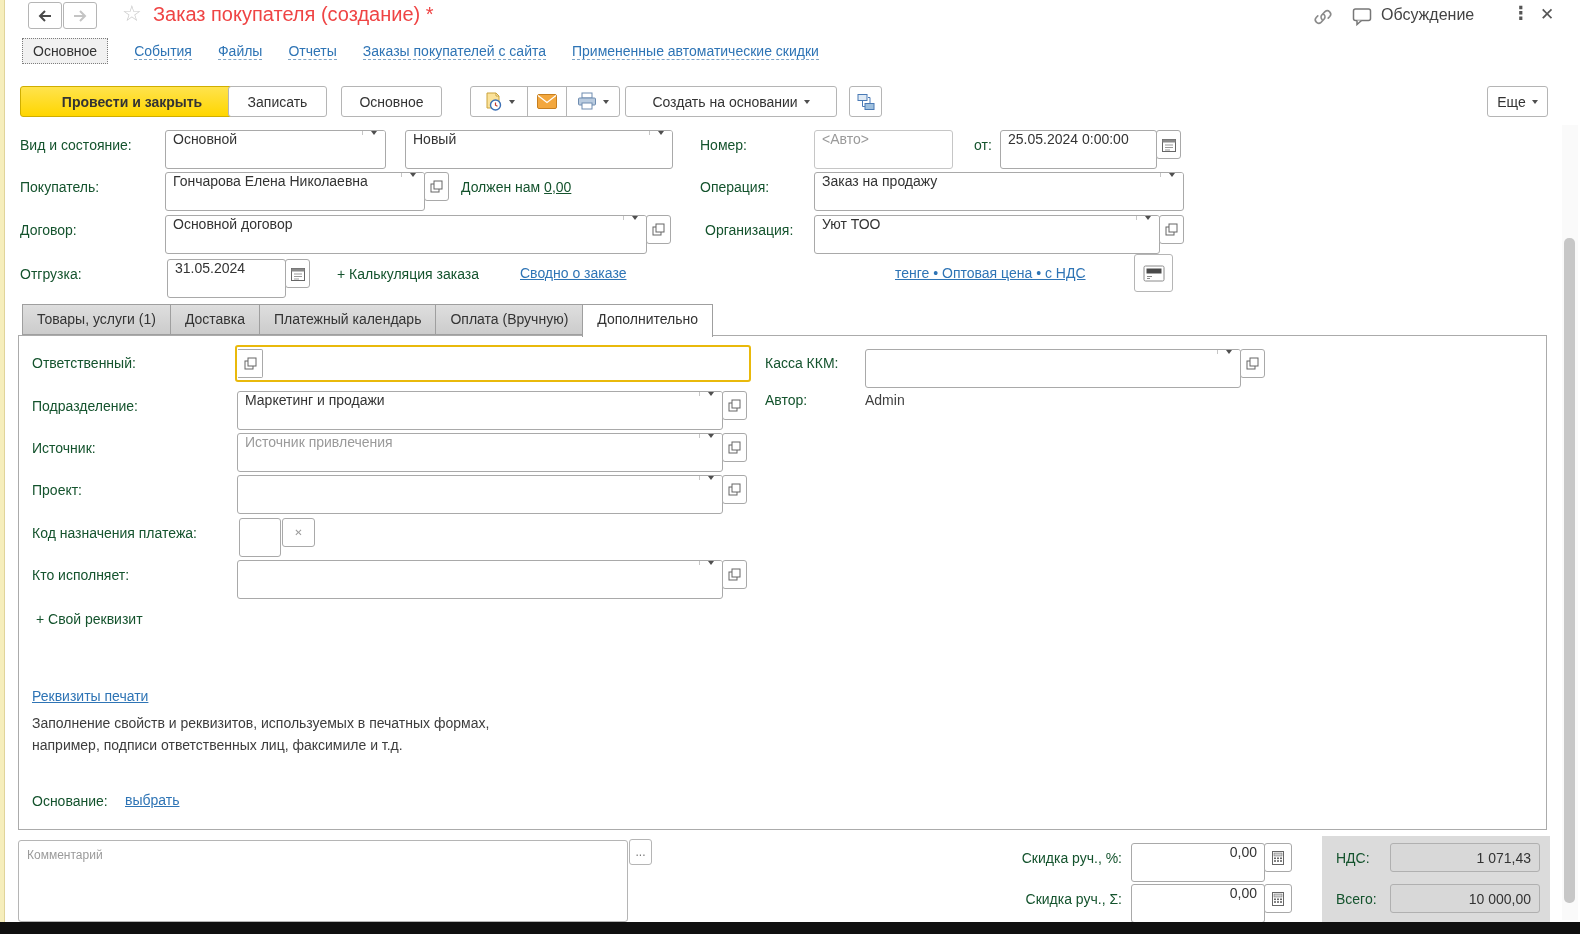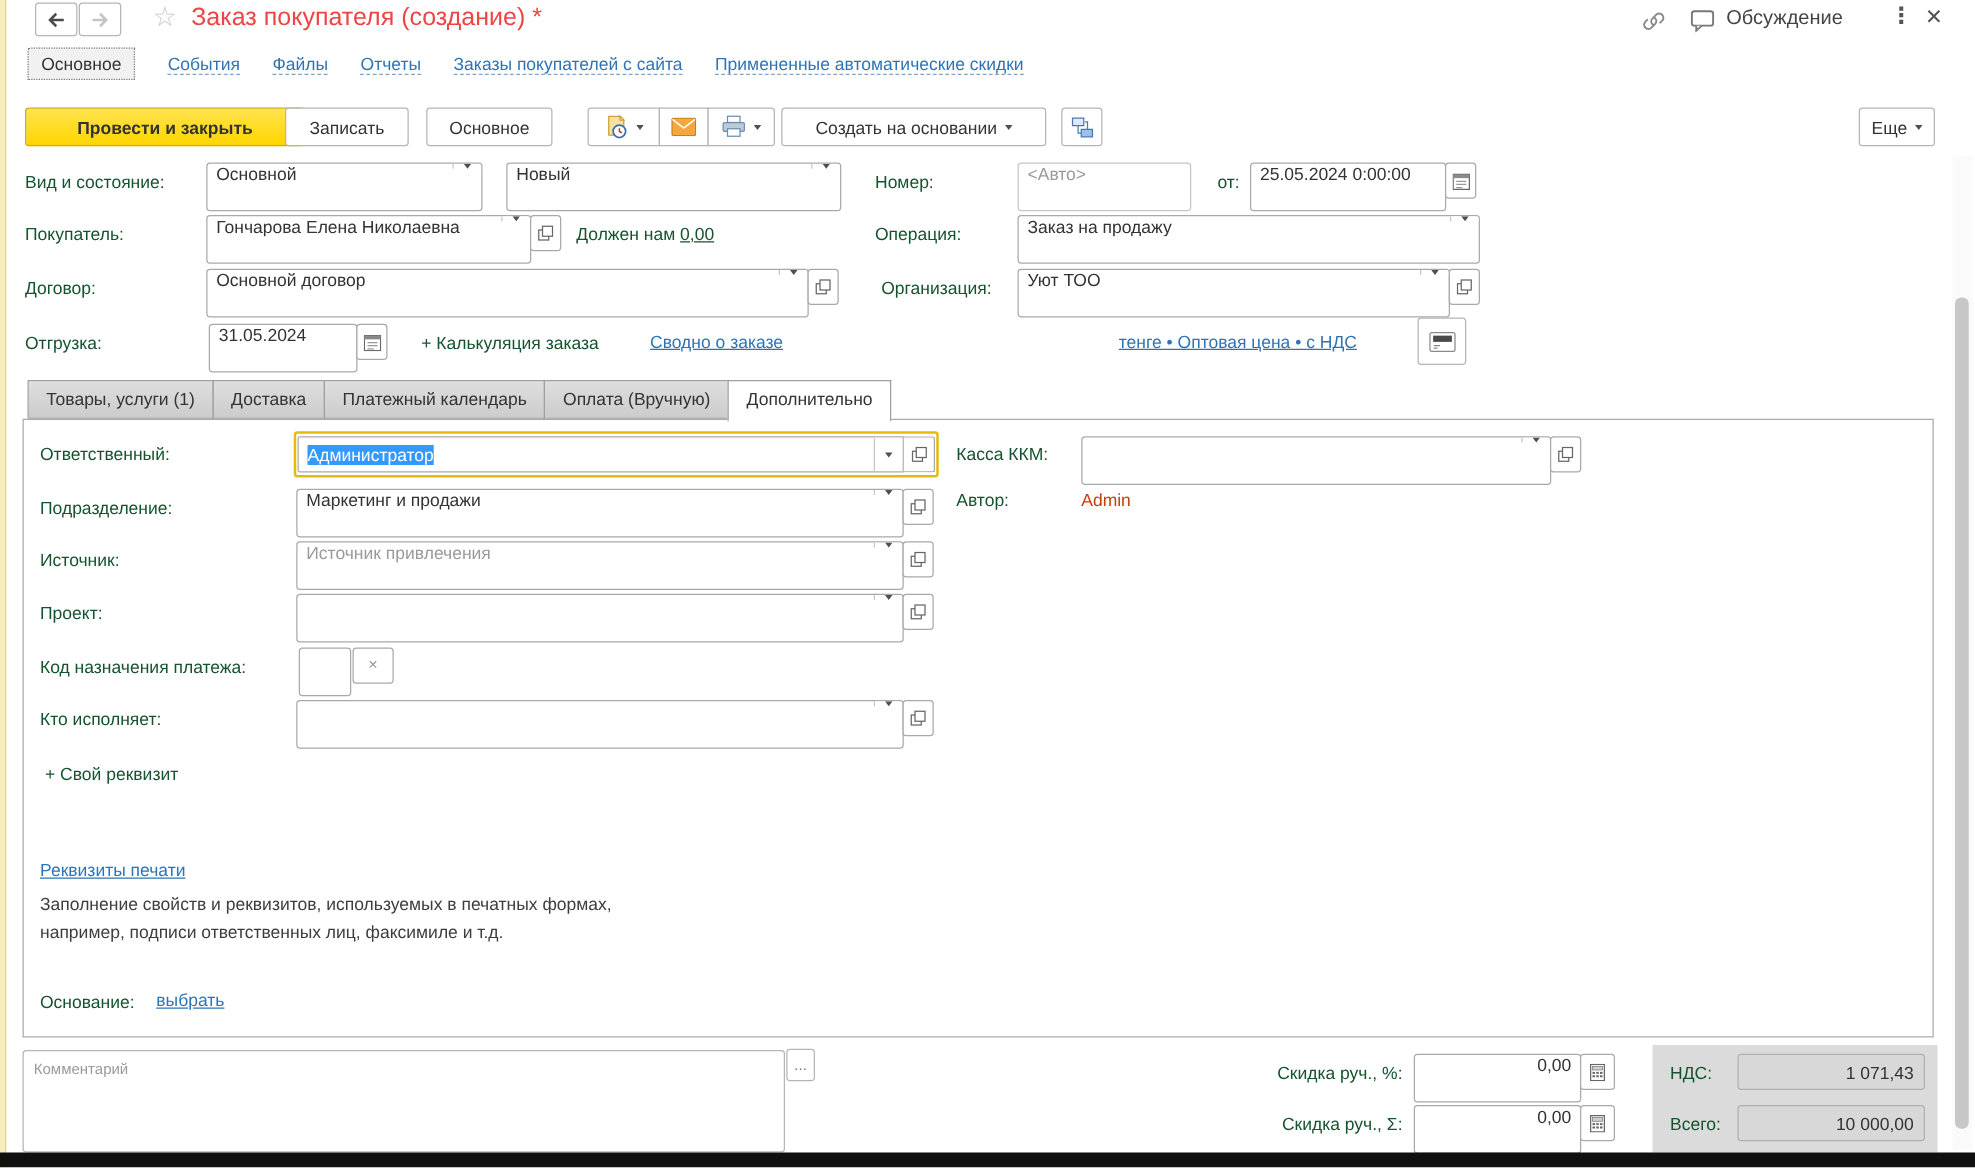--- a/index.html
+++ b/index.html
@@ -253,28 +253,20 @@
   <div class="tab">Доставка</div>
   <div class="tab">Платежный календарь</div>
   <div class="tab">Оплата (Вручную)</div>
   <div class="tab active">Дополнительно</div>
 </div>
 
 <div class="content"></div>
 
 <div class="lbl" style="left:32px;top:355px">Ответственный:</div>
 <div class="focusring" style="left:235px;top:345px;width:516px;height:37px">
-  <div style="flex:1;height:29px;border:1px solid #a9a9a9;border-radius:2px 0 0 2px;display:flex;align-items:stretch;overflow:hidden">
-    <div class="val" style="flex:1;display:flex;align-items:center;padding:0 7px;font-size:14px">
-        <span class="sel">Администратор</span>
-      </div>
-    <div class="caretbox">
-        <span class="tri"></span>
-      </div>
-  </div>
   <div style="width:25px;height:29px;border:1px solid #a9a9a9;border-left:none;border-radius:0 2px 2px 0;display:flex;align-items:center;justify-content:center">
     <span class="icon">
       <svg width="13" height="13" viewBox="0 0 13 13">
           <rect x="1" y="4" width="8" height="8" fill="#fff" stroke="#666"></rect>
           <rect x="4" y="1" width="8" height="8" fill="#fff" stroke="#666"></rect>
         </svg>
     </span>
   </div>
 </div>
 <div class="lbl" style="left:765px;top:355px">Касса ККМ:</div>
@@ -302,21 +294,21 @@
 </div>
 <div class="sqbtn" style="left:722px;top:391px">
   <span class="icon">
     <svg width="13" height="13" viewBox="0 0 13 13">
         <rect x="1" y="4" width="8" height="8" fill="#fff" stroke="#666"></rect>
         <rect x="4" y="1" width="8" height="8" fill="#fff" stroke="#666"></rect>
       </svg>
   </span>
 </div>
 <div class="lbl" style="left:765px;top:392px">Автор:</div>
-<div class="lbl" style="left:865px;top:392px;color:#c2410c">Admin</div>
+<div class="lbl" style="left:865px;top:392px;color:#404040">Admin</div>
 
 <div class="lbl" style="left:32px;top:440px">Источник:</div>
 <div class="fld" style="left:237px;top:433px;width:486px">
   <div class="val ph">Источник привлечения</div>
   <div class="caretbox">
       <span class="tri"></span>
     </div>
 </div>
 <div class="sqbtn" style="left:722px;top:433px">
   <span class="icon">

